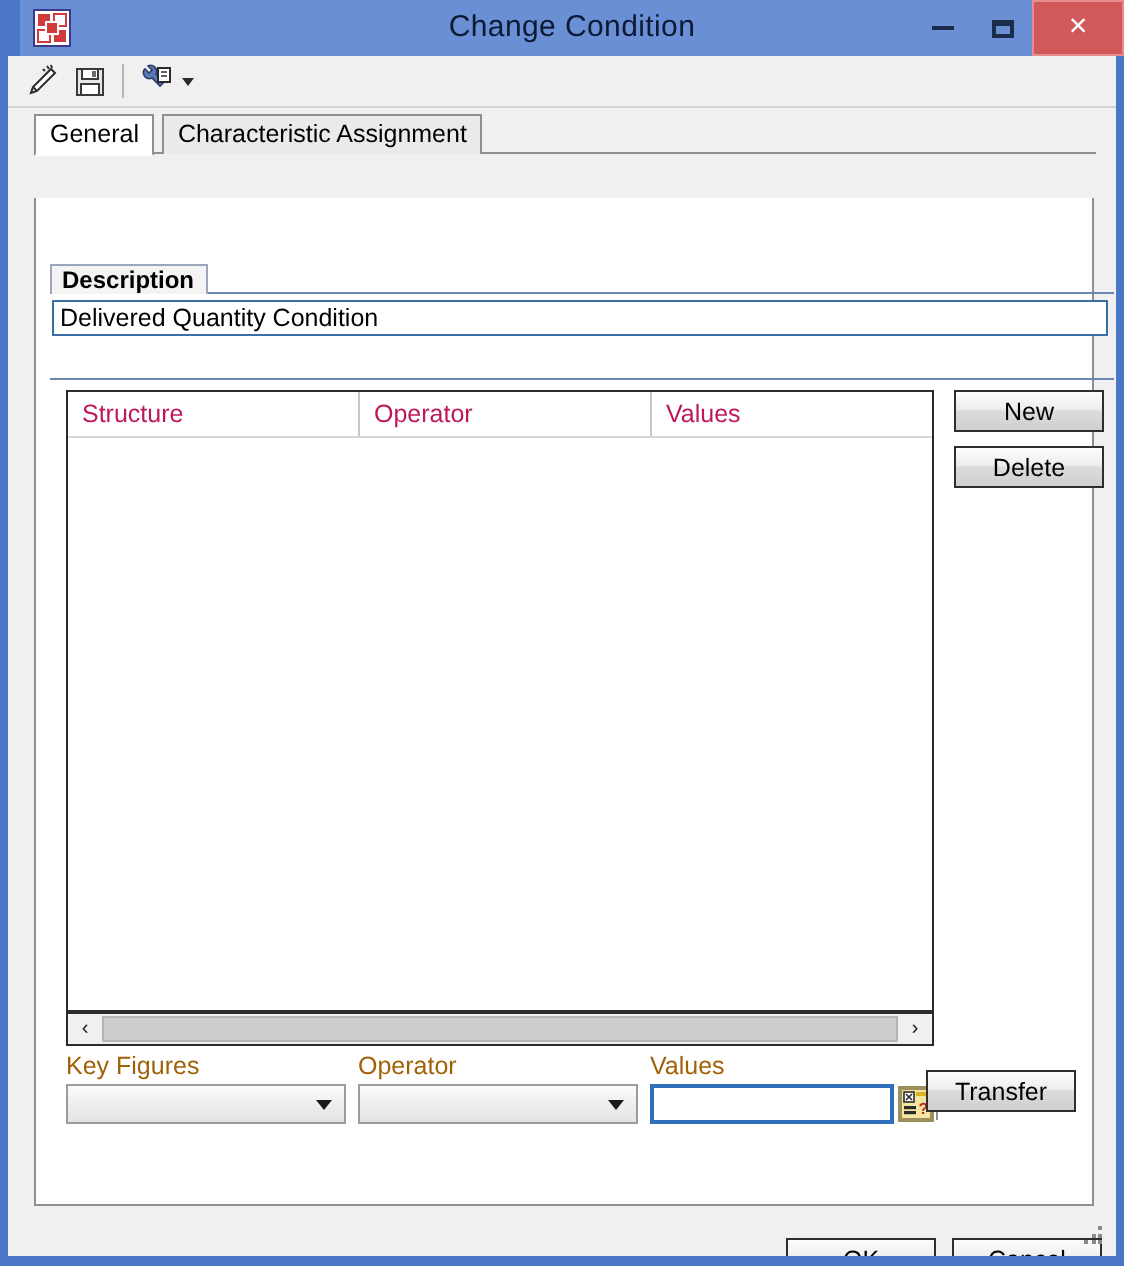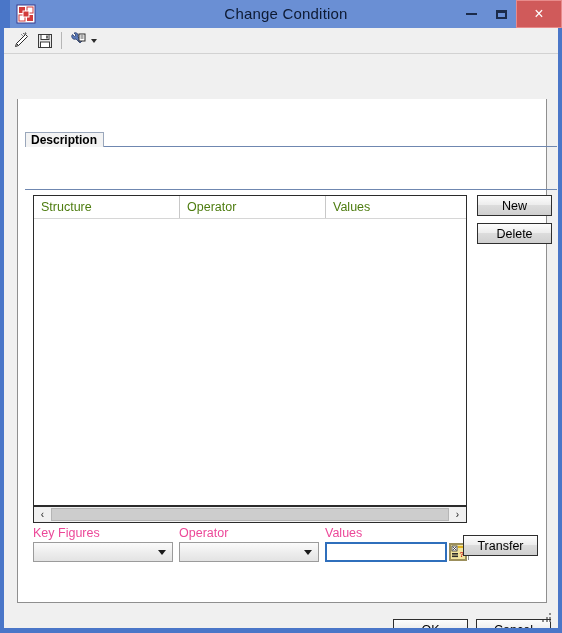--- a/index.html
+++ b/index.html
@@ -278,21 +278,21 @@
     background: #ffffff;
   }
   .table-head {
     display: flex;
     height: 22px;
     border-bottom: 1px solid #d6d6d6;
     background: #ffffff;
   }
   .th {
     font-size: 12.5px;
-    color: #4d7c0f;
+    color: #be185d;
     line-height: 22px;
     padding-left: 7px;
     box-sizing: border-box;
     border-right: 1px solid #c8c8c8;
     white-space: nowrap;
     overflow: hidden;
   }
   .th.c0 { width: 146px; }
   .th.c1 { width: 146px; }
   .th.c2 { width: 140px; border-right: none; }
@@ -350,21 +350,21 @@
   .btn-transfer { position: absolute; left: 438px; top: 360px; width: 75px; height: 21px; }
 
   
   .form-labels {
     position: absolute;
     top: 351px;
     left: 8px;
     width: 440px;
     height: 16px;
     font-size: 12.5px;
-    color: #ec4899;
+    color: #a16207;
   }
   .form-labels span { position: absolute; top: 0; white-space: nowrap; }
   .lbl-kf  { left: 0px; }
   .lbl-op  { left: 146px; }
   .lbl-val { left: 292px; }
 
   .form-row {
     position: absolute;
     top: 367px;
     left: 8px;
@@ -518,27 +518,33 @@
       <div class="tb-item">
         <svg width="18" height="18" viewBox="0 0 18 18">
           <path d="M3 3 A3 3 0 0 0 7 7 L11 11 L13 9 L9 5 A3 3 0 0 0 5 1 L7 3 L5.5 4.5 L3.5 2.5 Z" fill="#5a79b8" stroke="#2b3e6b" stroke-width="0.8"></path>
           <rect x="10" y="2" width="6" height="7" fill="#ffffff" stroke="#2b2b2b" stroke-width="1"></rect>
           <path d="M11.5 4 h3 M11.5 6 h3" stroke="#2b2b2b" stroke-width="0.8"></path>
         </svg>
       </div>
       <div class="tb-caret"></div>
     </div>
 
+    <div class="tabstrip">
+      <div class="baseline"></div>
+      <div class="tab active">General</div>
+      <div class="tab inactive">Characteristic Assignment</div>
+    </div>
 
     <div class="tabpage">
 
 
       <div class="group grp-desc">
         <div class="group-line"></div>
         <div class="group-title">Description</div>
+        <input class="desc-input" type="text" value="Delivered Quantity Condition" style="">
       </div>
 
       <div class="group grp-params">
         <div class="group-line"></div>
 
         <div class="table-wrap">
           <div class="table-head">
             <div class="th c0">Structure</div>
             <div class="th c1">Operator</div>
             <div class="th c2">Values</div>

